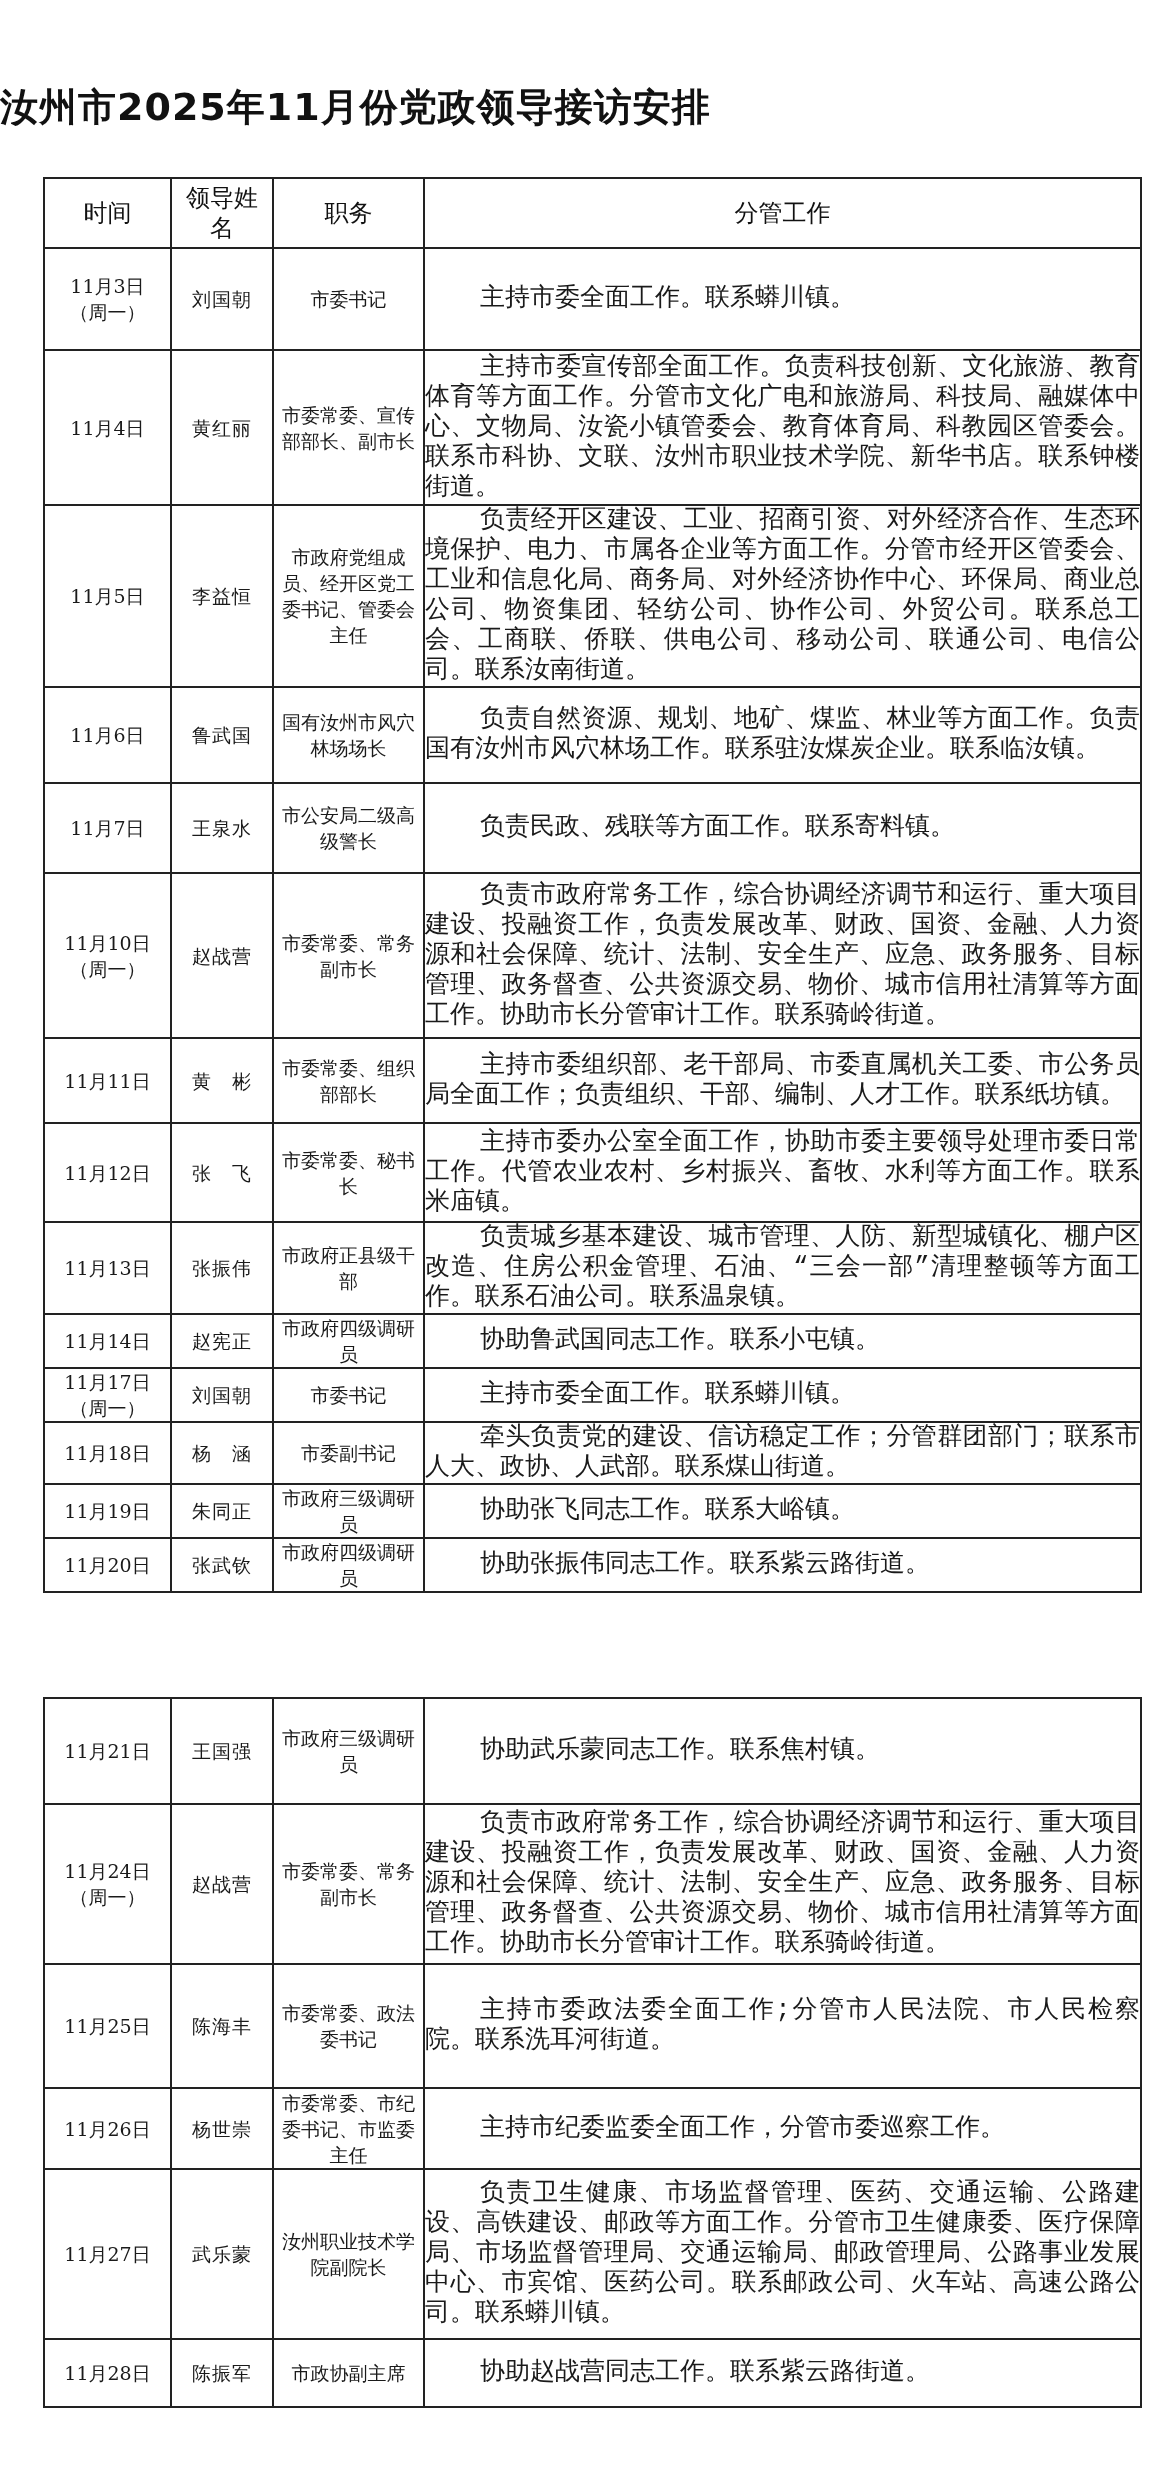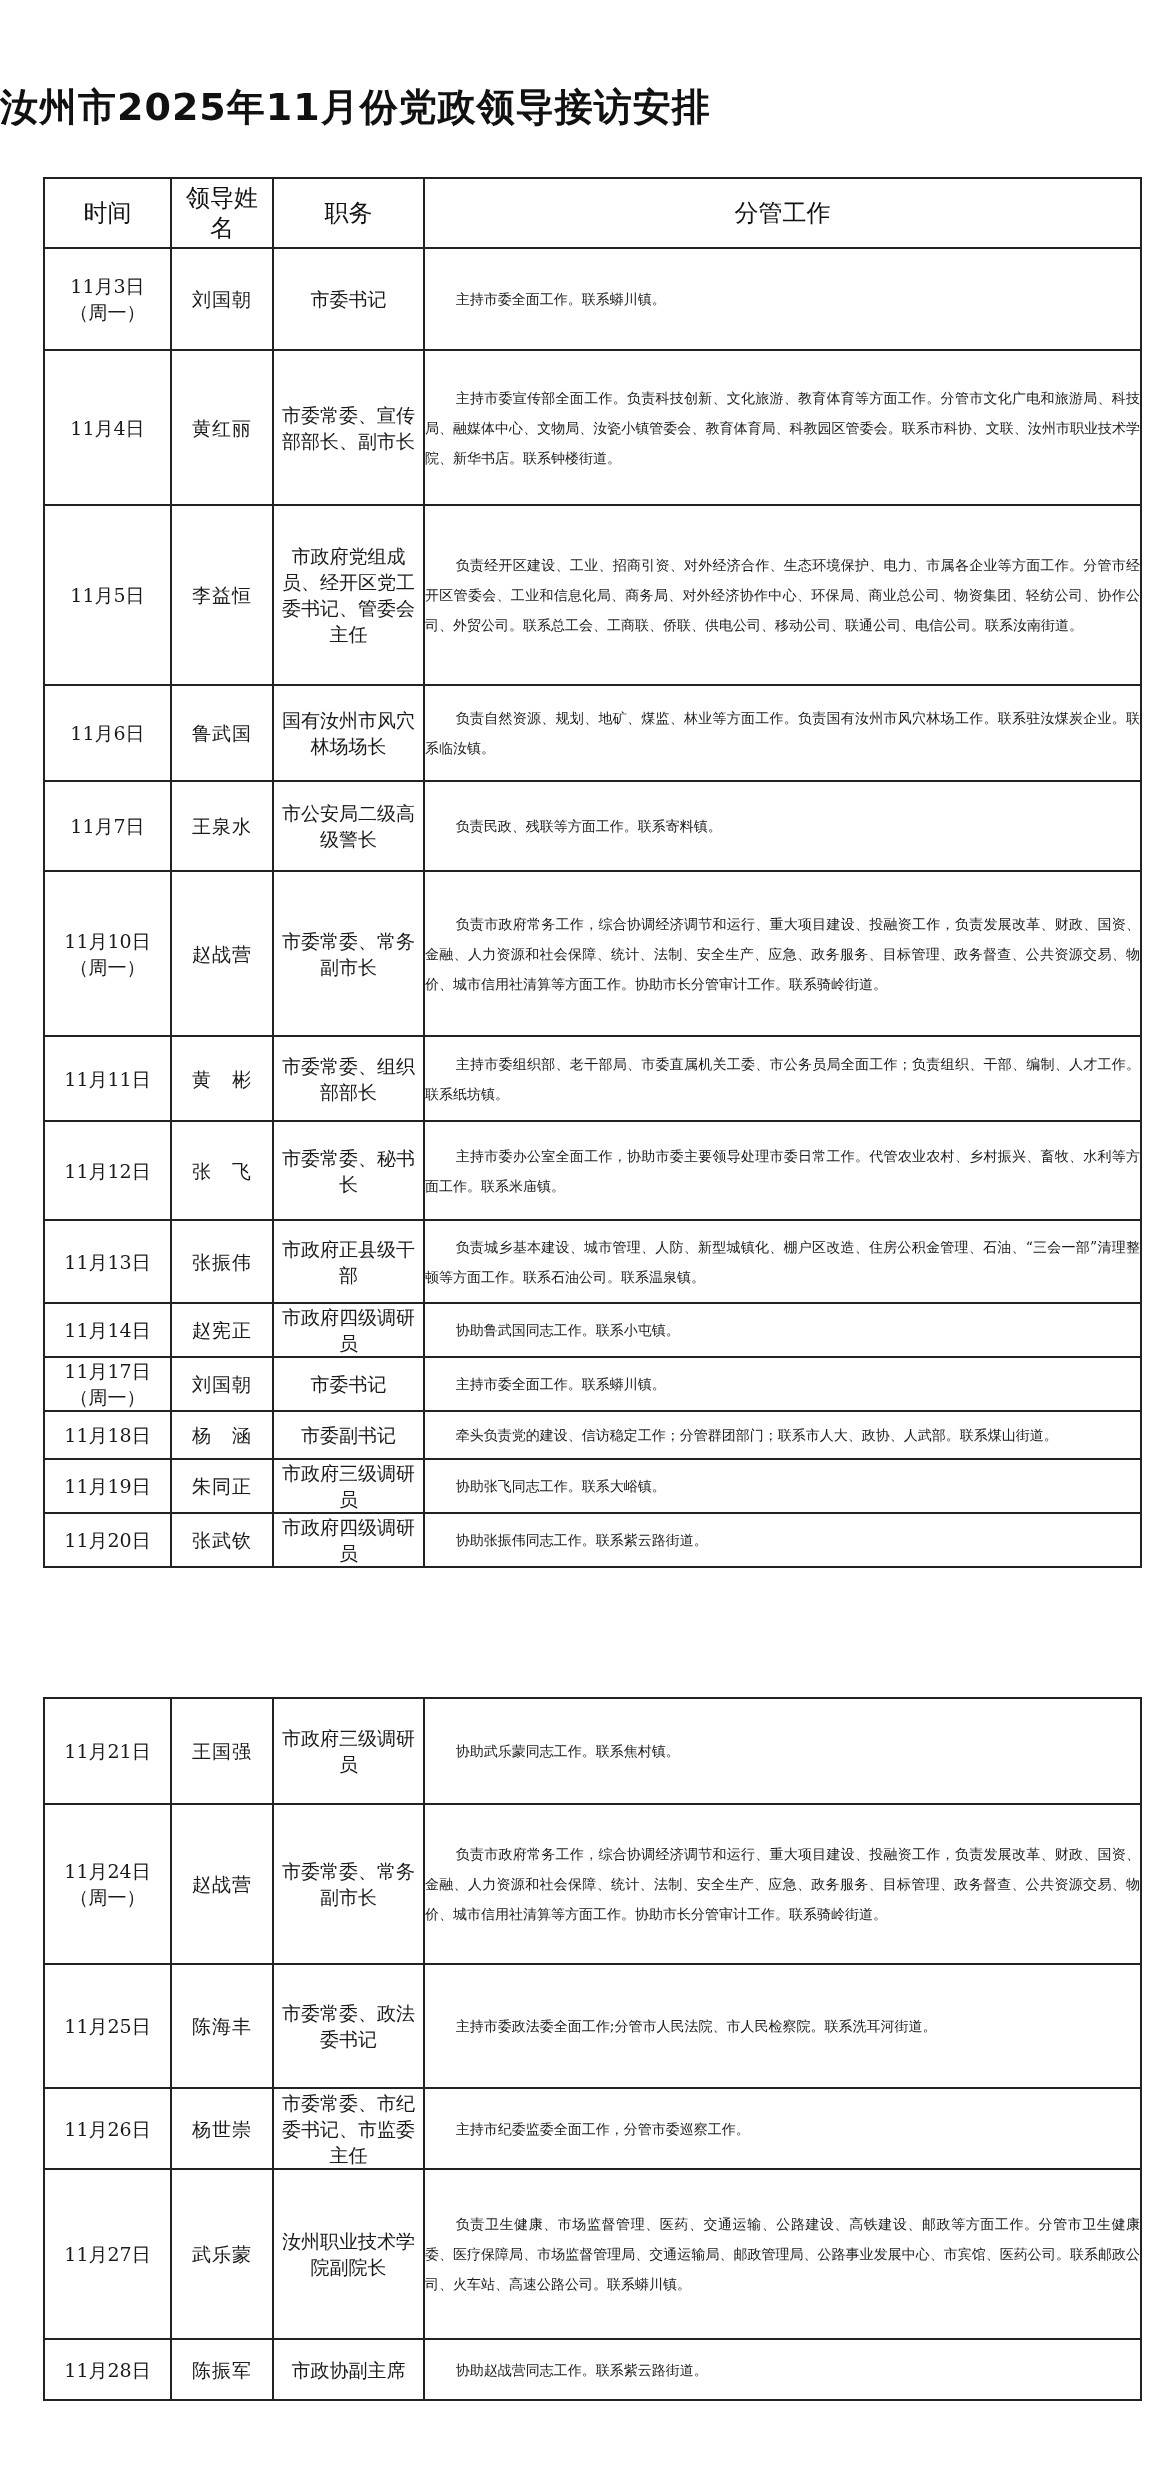--- a/index.html
+++ b/index.html
@@ -13,21 +13,21 @@
   table.sched td, table.sched th { border: 2px solid #222; padding: 0; vertical-align: middle; }
   table.sched th { font-family: "DejaVu Sans", "Liberation Sans", sans-serif; font-weight: normal;
                    font-size: 24px; text-align: center; line-height: 30px; color: #111; }
   .c-date { width: 127px; }
   .c-name { width: 102px; }
   .c-pos  { width: 151px; }
   .c-duty { width: 717px; }
   td.date, td.name, td.pos { text-align: center; font-size: 19px; line-height: 26px; }
   td.pos { padding: 0 3px; }
   td.name { letter-spacing: 1px; }
-  td.duty { font-size: 14px; line-height: 30px; padding: 2px 6px 2px 4px; text-align: justify; }
+  td.duty { font-size: 25px; line-height: 30px; padding: 2px 6px 2px 4px; text-align: justify; font-family: Liberation Mono, monospace; }
   td.duty span { display: block; text-indent: 2.2em; }
   #t1 { top: 177px; }
   #t2 { top: 1697px; }
 </style>
 </head>
 <body>
 
 <div class="title">汝州市2025年11月份党政领导接访安排</div>
 
 <table class="sched" id="t1">
@@ -259,21 +259,21 @@
         <td class="date">
           <div>11月27日</div>
           <div></div>
         </td>
         <td class="name">武乐蒙</td>
         <td class="pos">汝州职业技术学院副院长</td>
         <td class="duty">
           <span>负责卫生健康、市场监督管理、医药、交通运输、公路建设、高铁建设、邮政等方面工作。分管市卫生健康委、医疗保障局、市场监督管理局、交通运输局、邮政管理局、公路事业发展中心、市宾馆、医药公司。联系邮政公司、火车站、高速公路公司。联系蟒川镇。</span>
         </td>
       </tr>
-      <tr style="height: 61px;">
+      <tr style="height: 68px;">
         <td class="date">
           <div>11月28日</div>
           <div></div>
         </td>
         <td class="name">陈振军</td>
         <td class="pos">市政协副主席</td>
         <td class="duty">
           <span>协助赵战营同志工作。联系紫云路街道。</span>
         </td>
       </tr>

